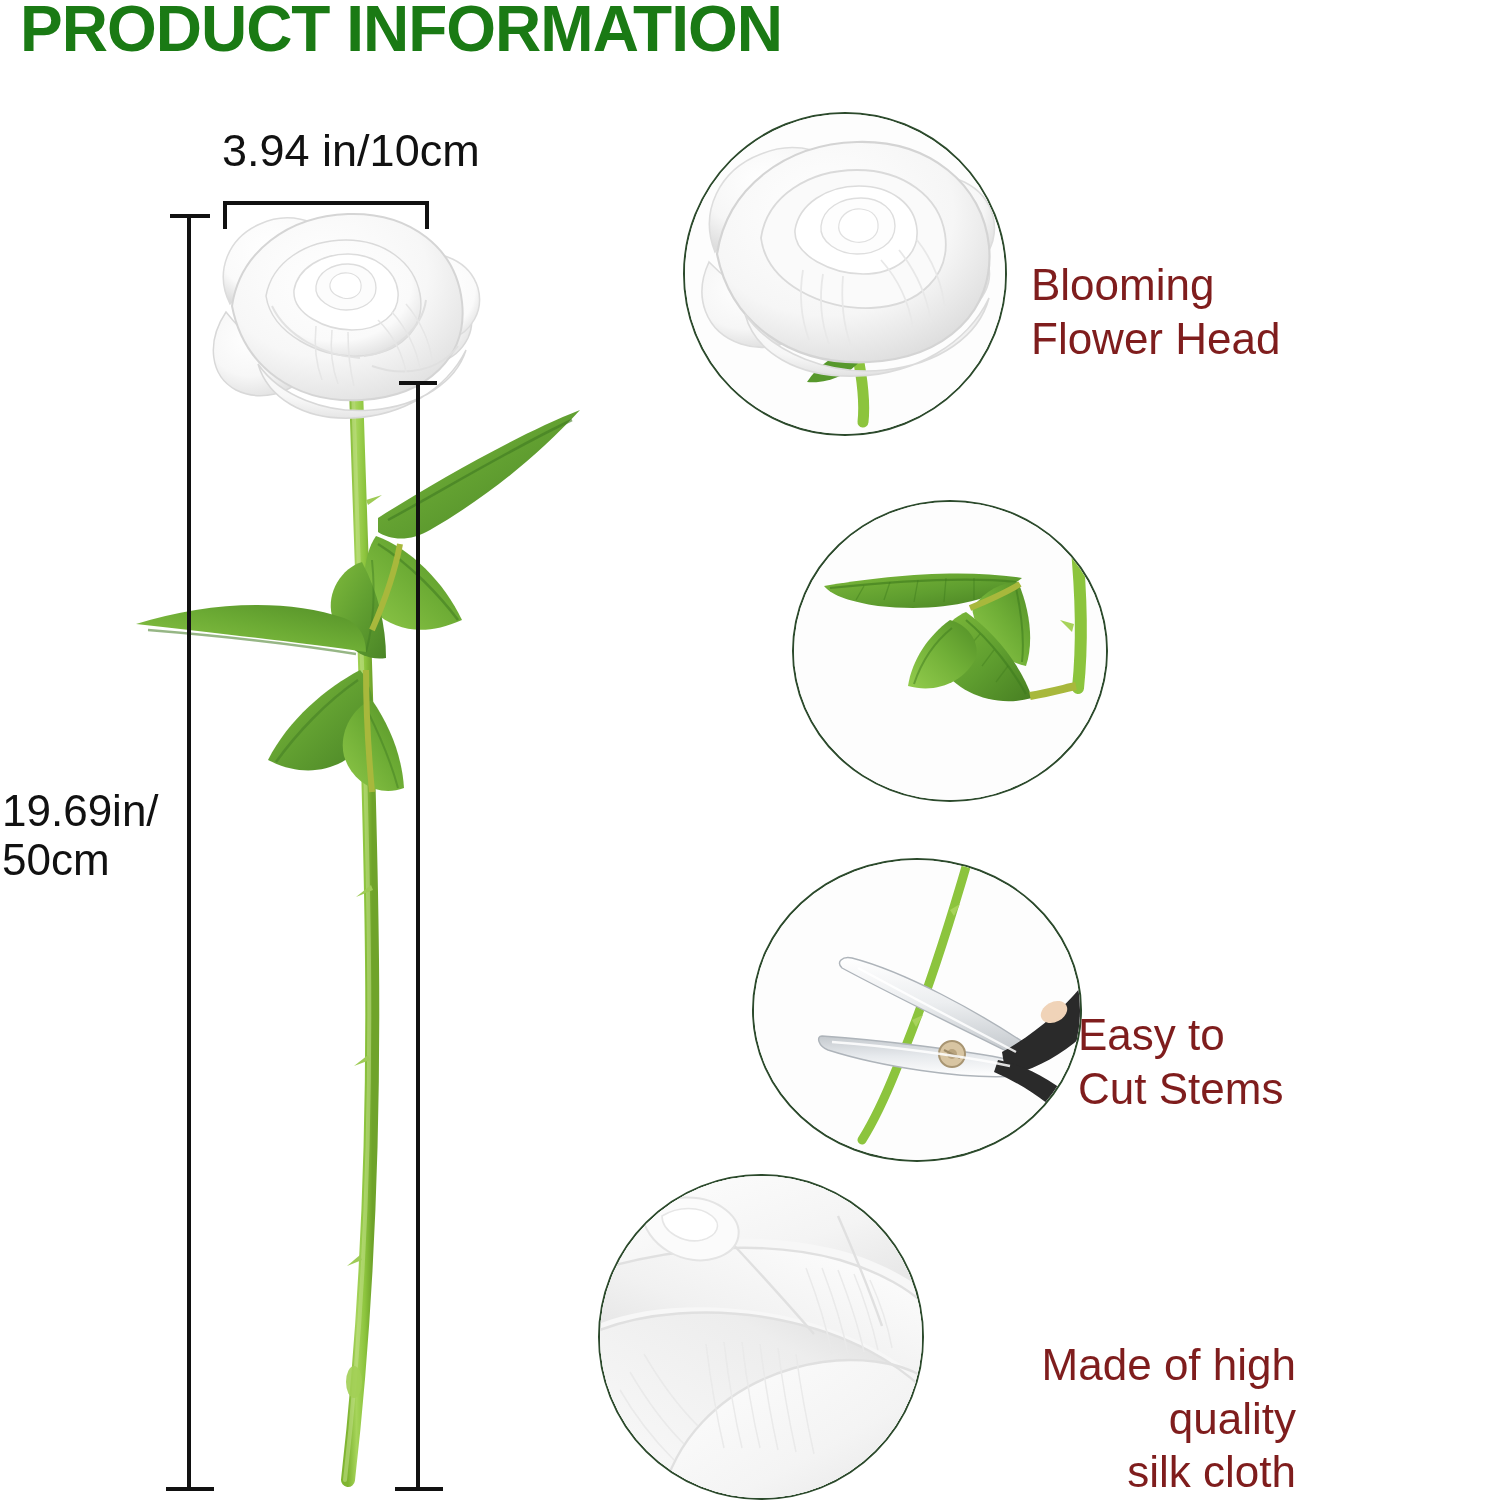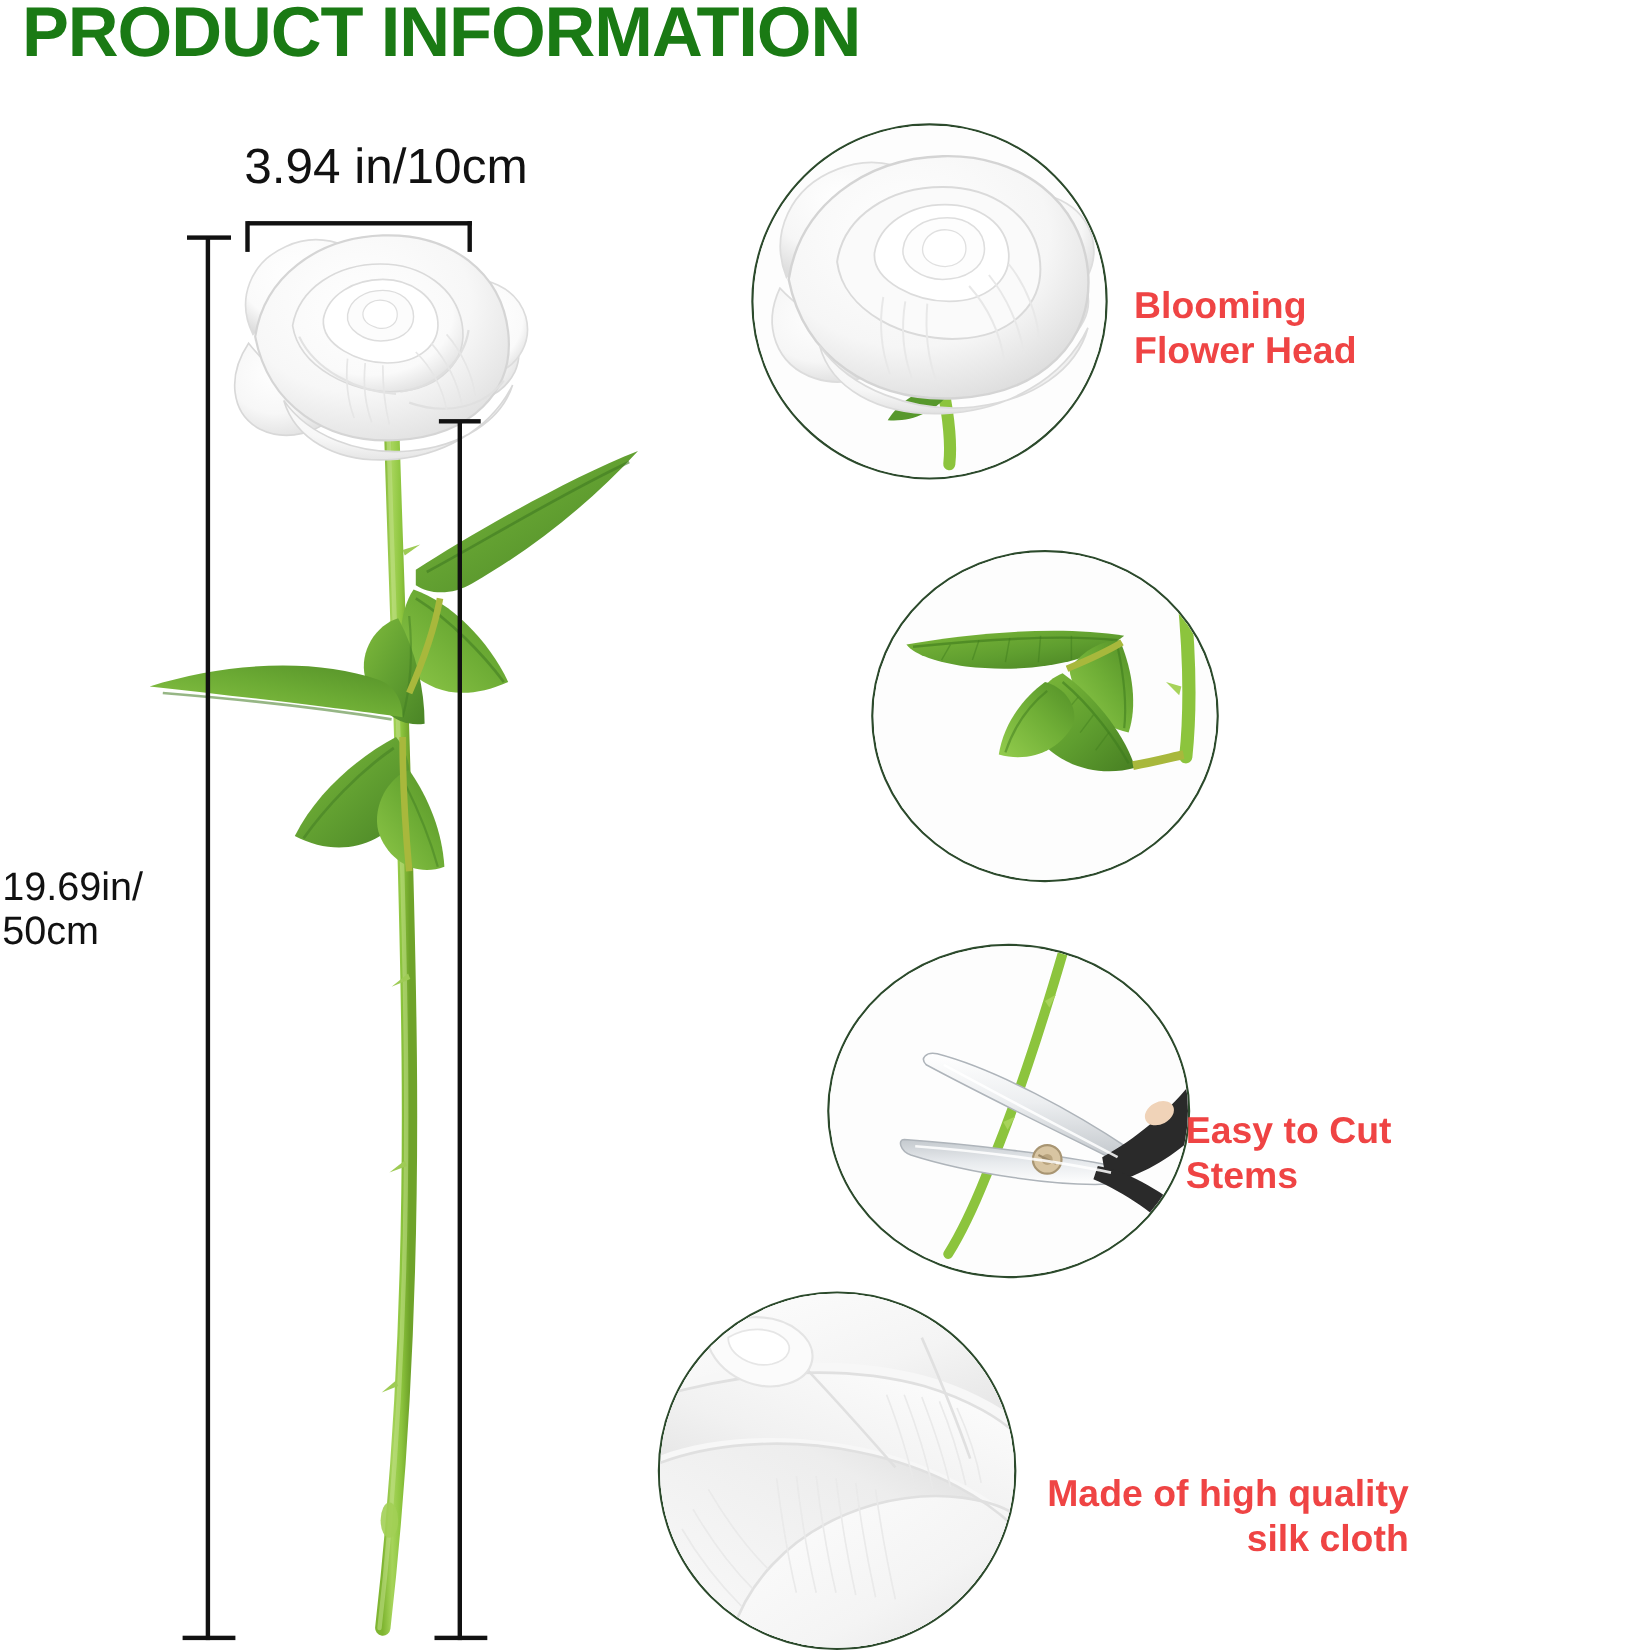--- a/index.html
+++ b/index.html
@@ -29,21 +29,21 @@
     letter-spacing: -1px;
     color: #1a7a14;
     white-space: nowrap;
     line-height: 1.1;
   }
 
   
   .dim-label {
     position: absolute;
     color: #111111;
-    font-size: 36px;
+    font-size: 44px;
     line-height: 1.12;
     white-space: pre-line;
     font-weight: normal;
   }
   #dim-width-label  { left: 186px; top: 126px; font-size: 45px; white-space: nowrap; margin-left: 36px; }
   #dim-height-label { left: 2px;   top: 786px; }
   #dim-stem-label   { left: 444px; top: 862px; }
 
   
   .rule-v { position: absolute; width: 4px; background: #111111; }
@@ -67,25 +67,25 @@
   
   .callout-circle {
     position: absolute;
     border-radius: 50%;
     border: 2px solid #2c4a2c;
     background: #fdfdfd;
     overflow: hidden;
   }
   .callout-label {
     position: absolute;
-    color: #ef4444;
-    font-size: 34px;
+    color: #7f1d1d;
+    font-size: 44px;
     line-height: 1.22;
     white-space: pre-line;
-    font-weight: bold;
+    font-weight: normal;
   }
   #callout-0-circle { left: 683px; top: 112px;  width: 320px; height: 320px; }
   #callout-0-label  { left: 1031px; top: 258px; }
   #callout-1-circle { left: 792px; top: 500px;  width: 312px; height: 298px; }
   #callout-1-label  { left: 1136px; top: 609px; }
   #callout-2-circle { left: 752px; top: 858px;  width: 326px; height: 300px; }
   #callout-2-label  { left: 1078px; top: 1008px; }
   #callout-3-circle { left: 598px; top: 1174px; width: 322px; height: 322px; }
   #callout-3-label  { left: 952px;  top: 1338px; text-align: right; }
 

